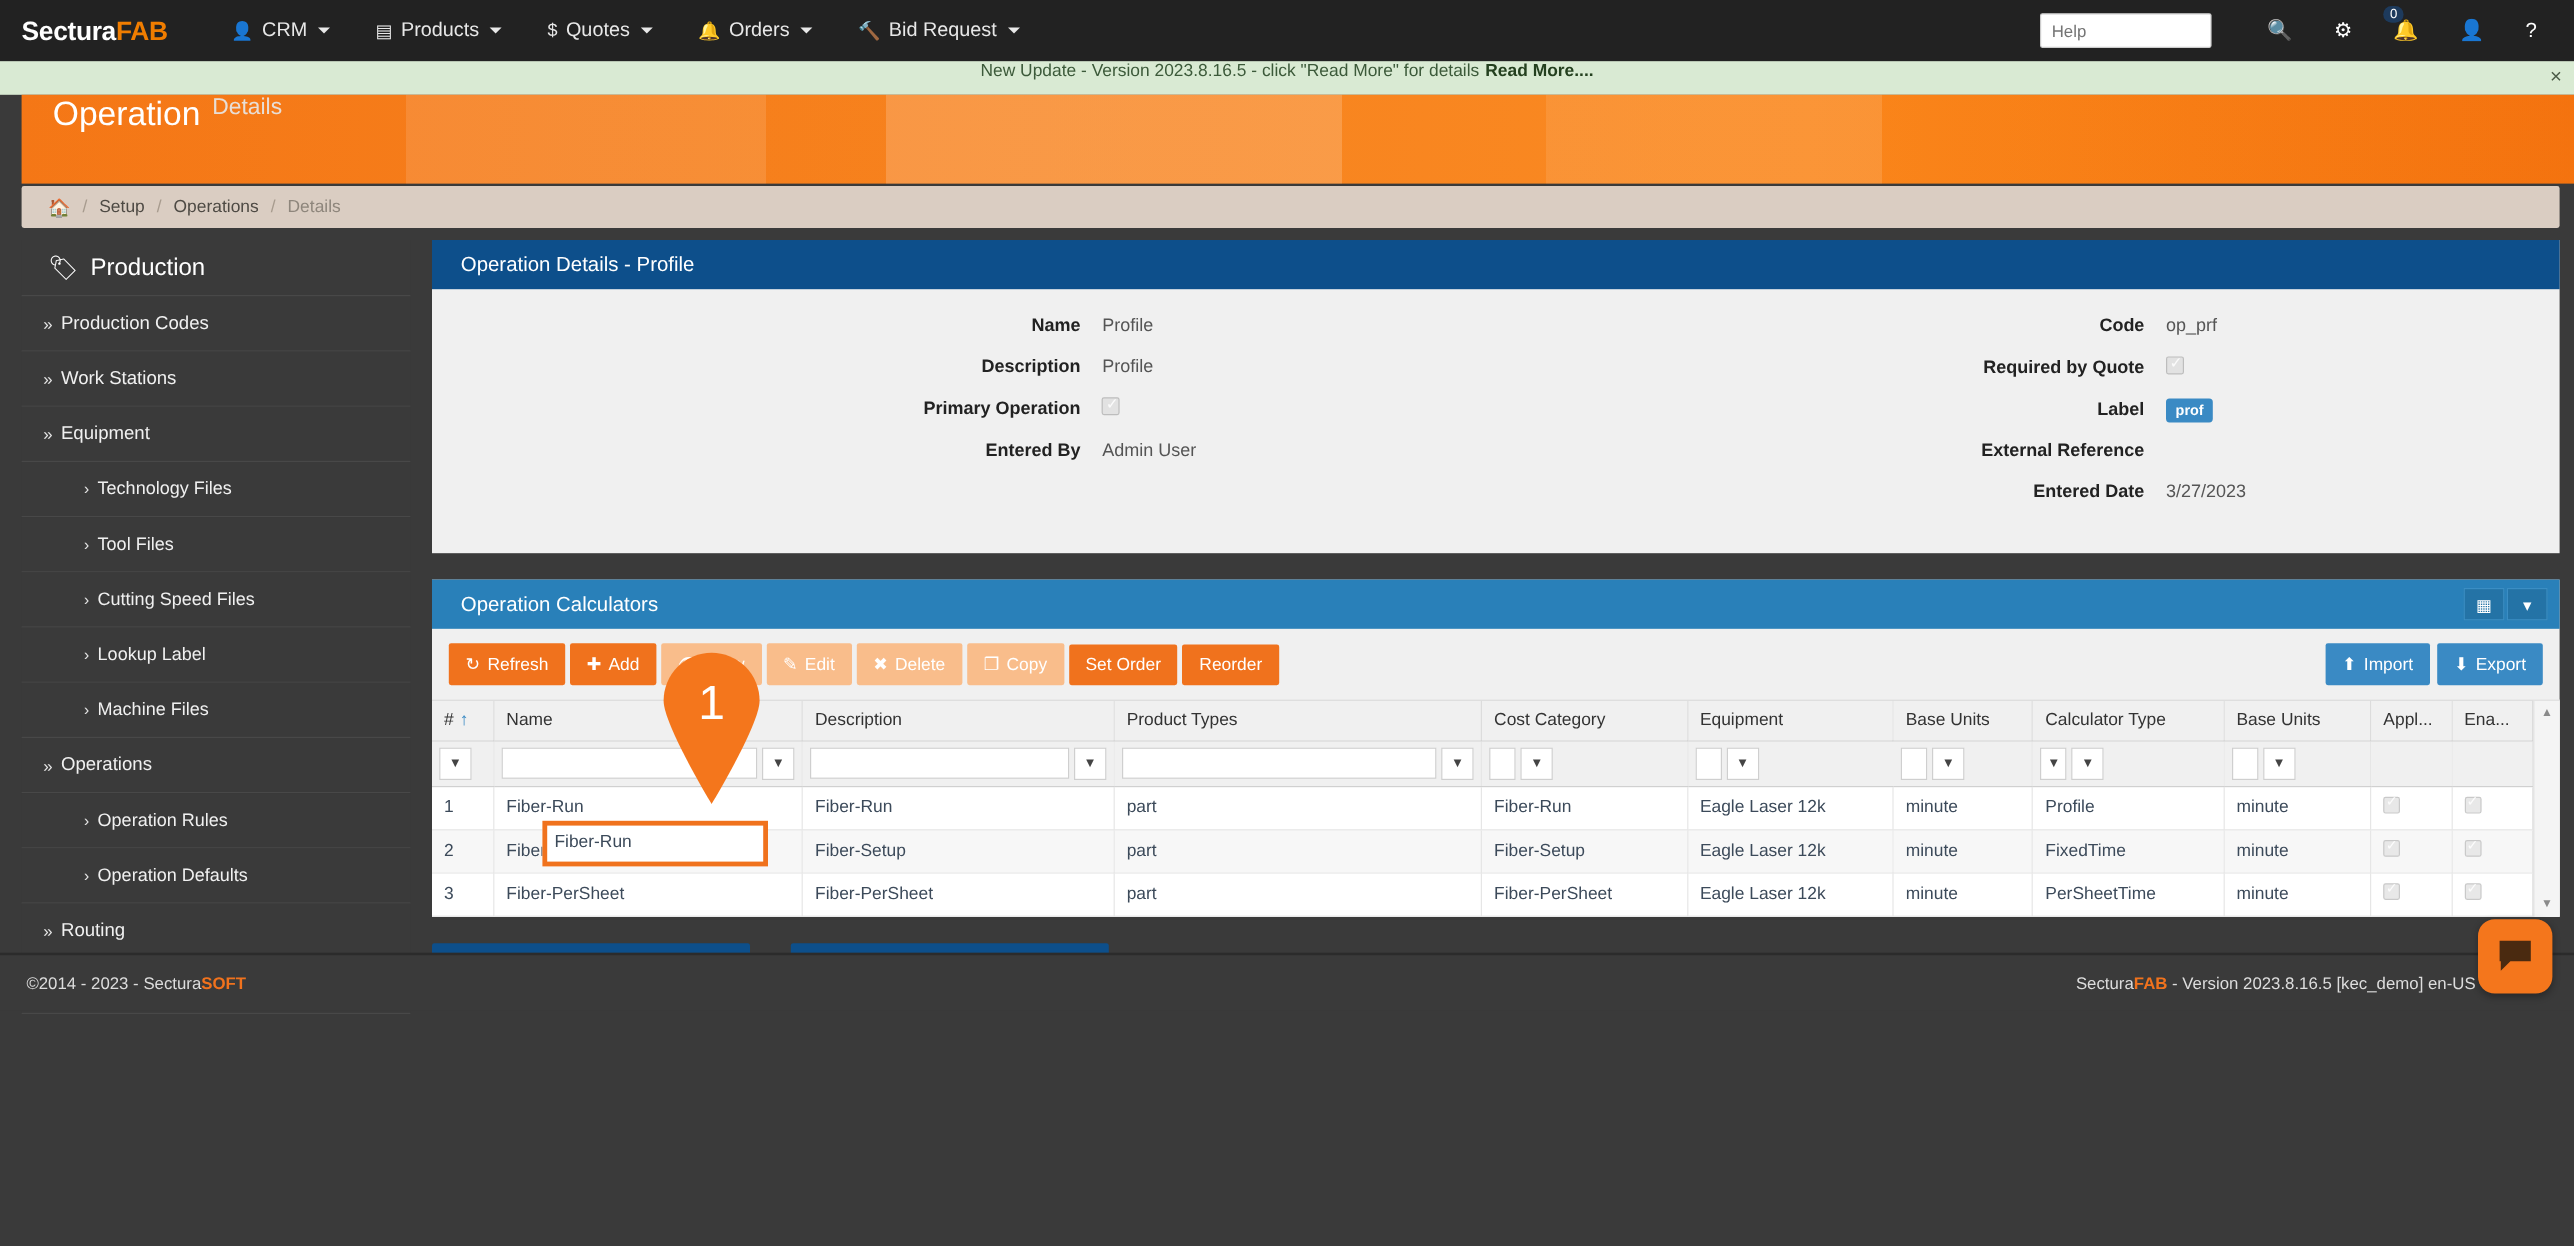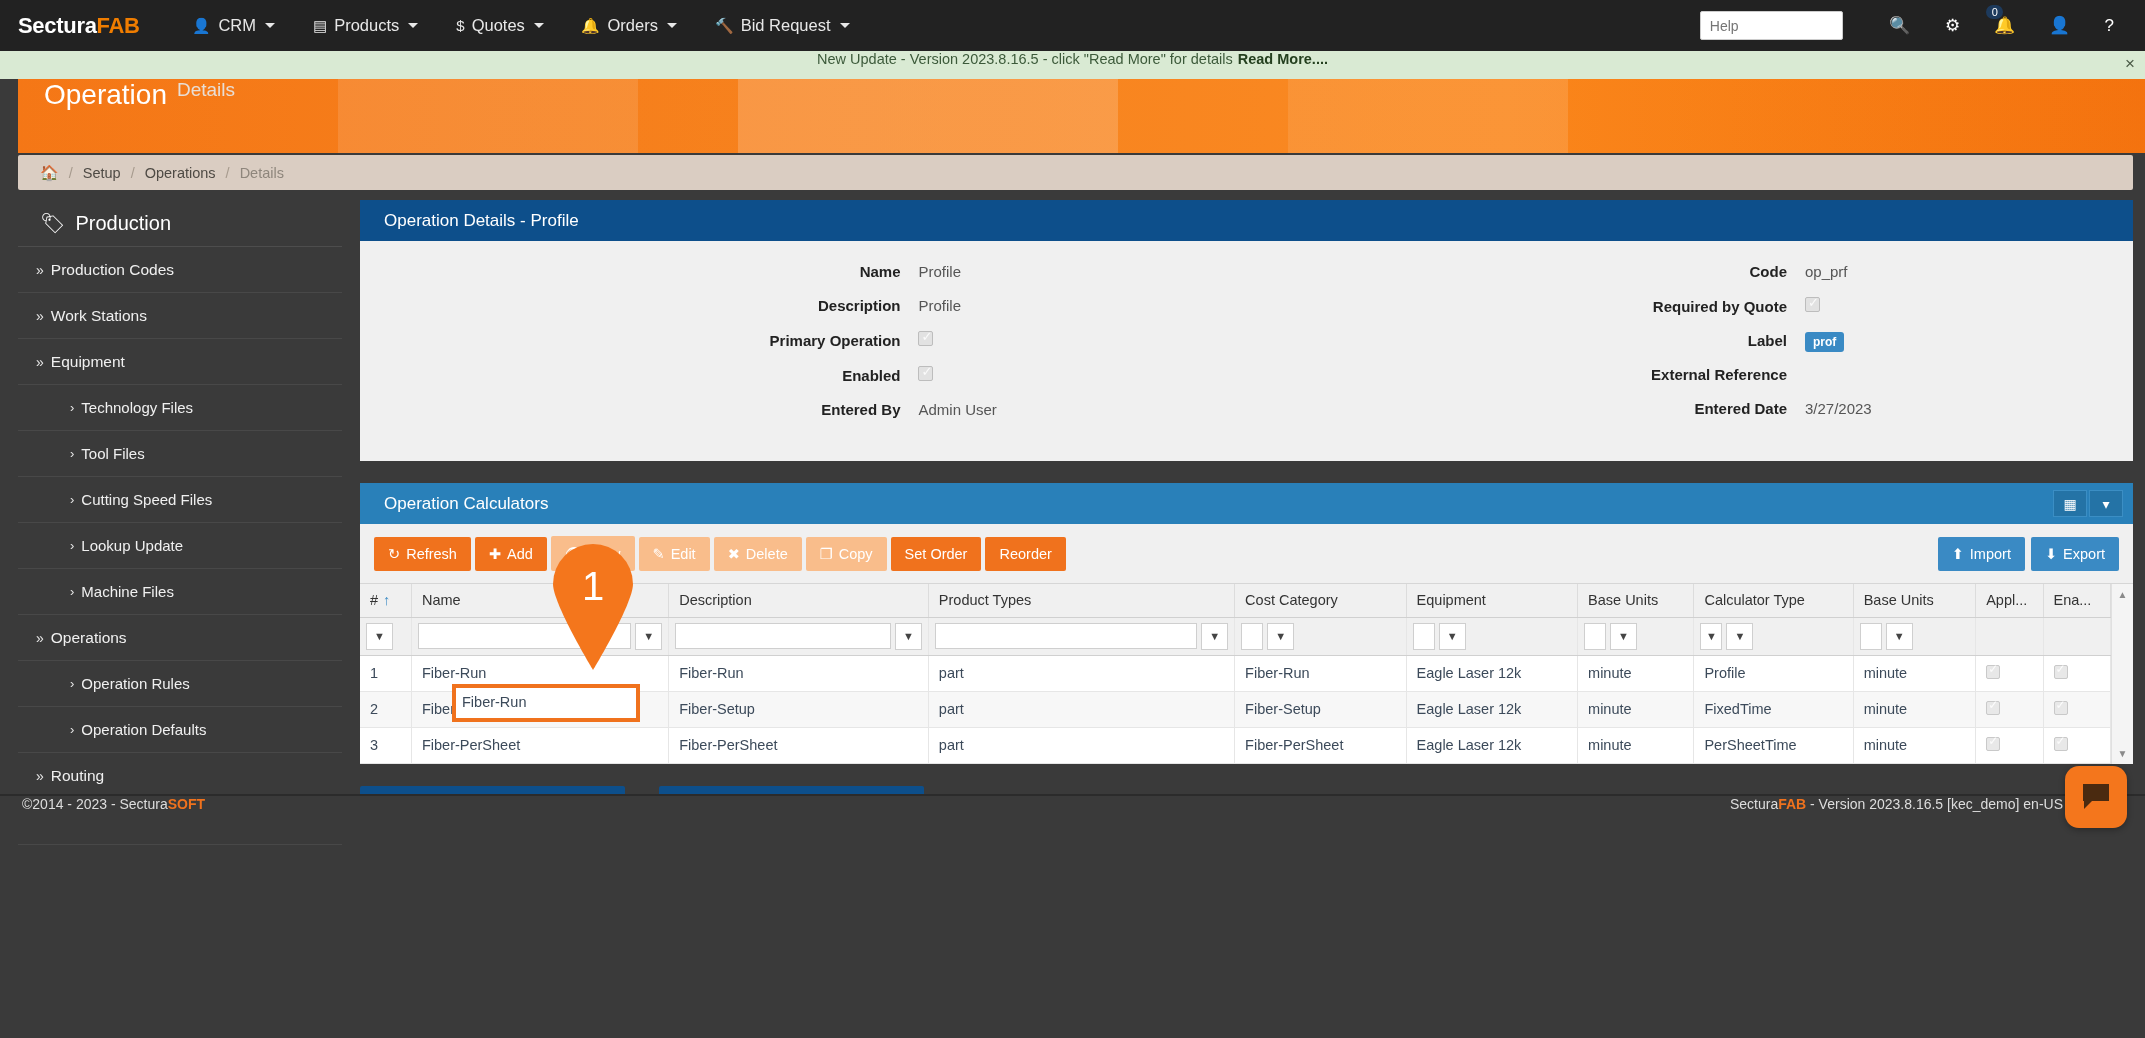--- a/index.html
+++ b/index.html
@@ -174,21 +174,21 @@
   
   .bottom-btns { display:flex; gap: 34px; padding: 0 0 0 0; }
   .bbtn {
     background:#0d4f8b; color:#fff; border:none; width: 265px; height: 33px; font-size:15px;
     cursor:pointer; font-family:"Liberation Sans",sans-serif; border-radius:2px;
   }
 
   
   .footer {
     position:absolute; left:0; right:0; bottom:0; height:48px; background:#3a3a3a;
-    border-top:2px solid #2b2b2b; display:flex; align-items:flex-start; color:#ddd; font-size:14px;
+    border-top:2px solid #2b2b2b; display:flex; align-items:center; color:#ddd; font-size:14px;
     padding: 0 22px;
   }
   .footer .right { margin-left:auto; padding-right: 60px; }
   .footer .orange { color:#f0721d; font-weight:bold; }
 
   .chat-bubble {
     position:absolute; right: 18px; bottom: 14px; width: 62px; height: 62px; border-radius:14px;
     background:#f4761c; display:flex; align-items:center; justify-content:center; cursor:pointer;
     box-shadow: 0 2px 6px rgba(0,0,0,0.3);
   }
@@ -316,21 +316,21 @@
       <div class="side-item sub">
         <span class="chev1">›</span>
         <span>Tool Files</span>
       </div>
       <div class="side-item sub">
         <span class="chev1">›</span>
         <span>Cutting Speed Files</span>
       </div>
       <div class="side-item sub">
         <span class="chev1">›</span>
-        <span>Lookup Update</span>
+        <span>Lookup Label</span>
       </div>
       <div class="side-item sub">
         <span class="chev1">›</span>
         <span>Machine Files</span>
       </div>
       <div class="side-item">
         <span class="chev2">»</span>
         <span>Operations</span>
       </div>
       <div class="side-item sub">
@@ -362,26 +362,20 @@
             <div class="frow">
               <div class="flabel">Name</div>
               <div class="fval">Profile</div>
             </div>
             <div class="frow">
               <div class="flabel">Description</div>
               <div class="fval">Profile</div>
             </div>
             <div class="frow">
               <div class="flabel">Primary Operation</div>
-              <div class="fval">
-                <span class="chk"></span>
-              </div>
-            </div>
-            <div class="frow">
-              <div class="flabel">Enabled</div>
               <div class="fval">
                 <span class="chk"></span>
               </div>
             </div>
             <div class="frow">
               <div class="flabel">Entered By</div>
               <div class="fval">Admin User</div>
             </div>
           </div>
 

